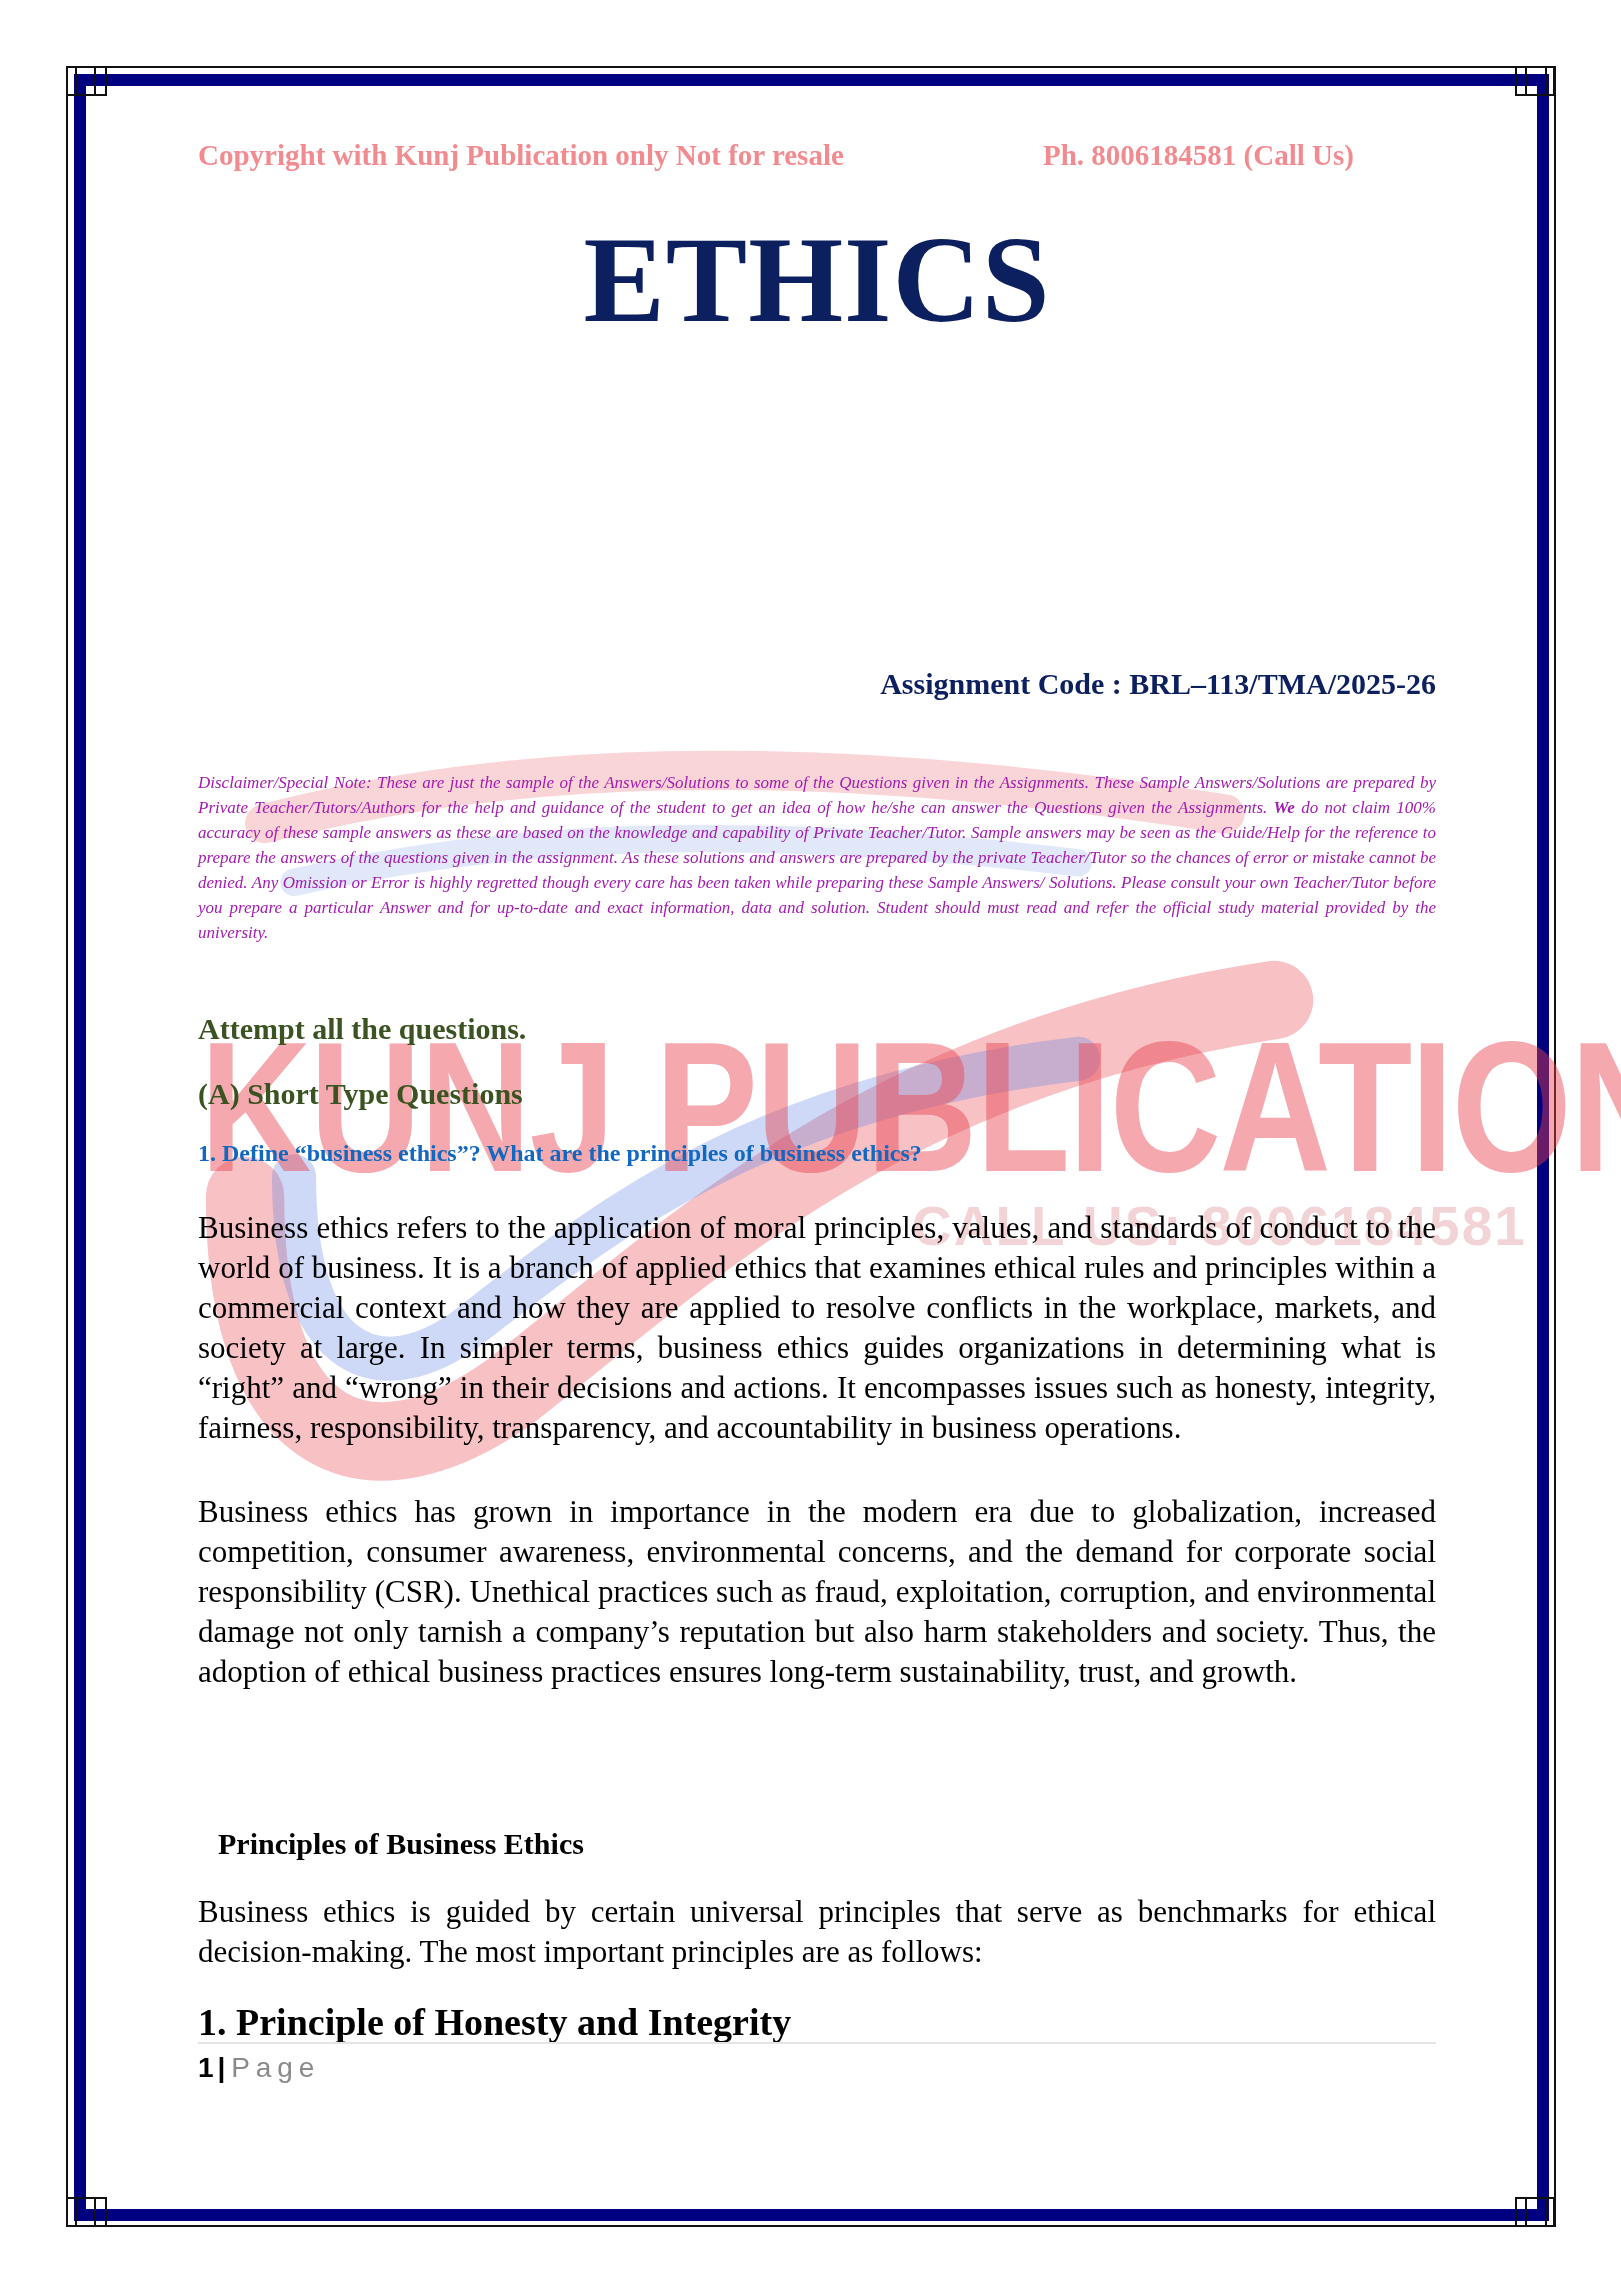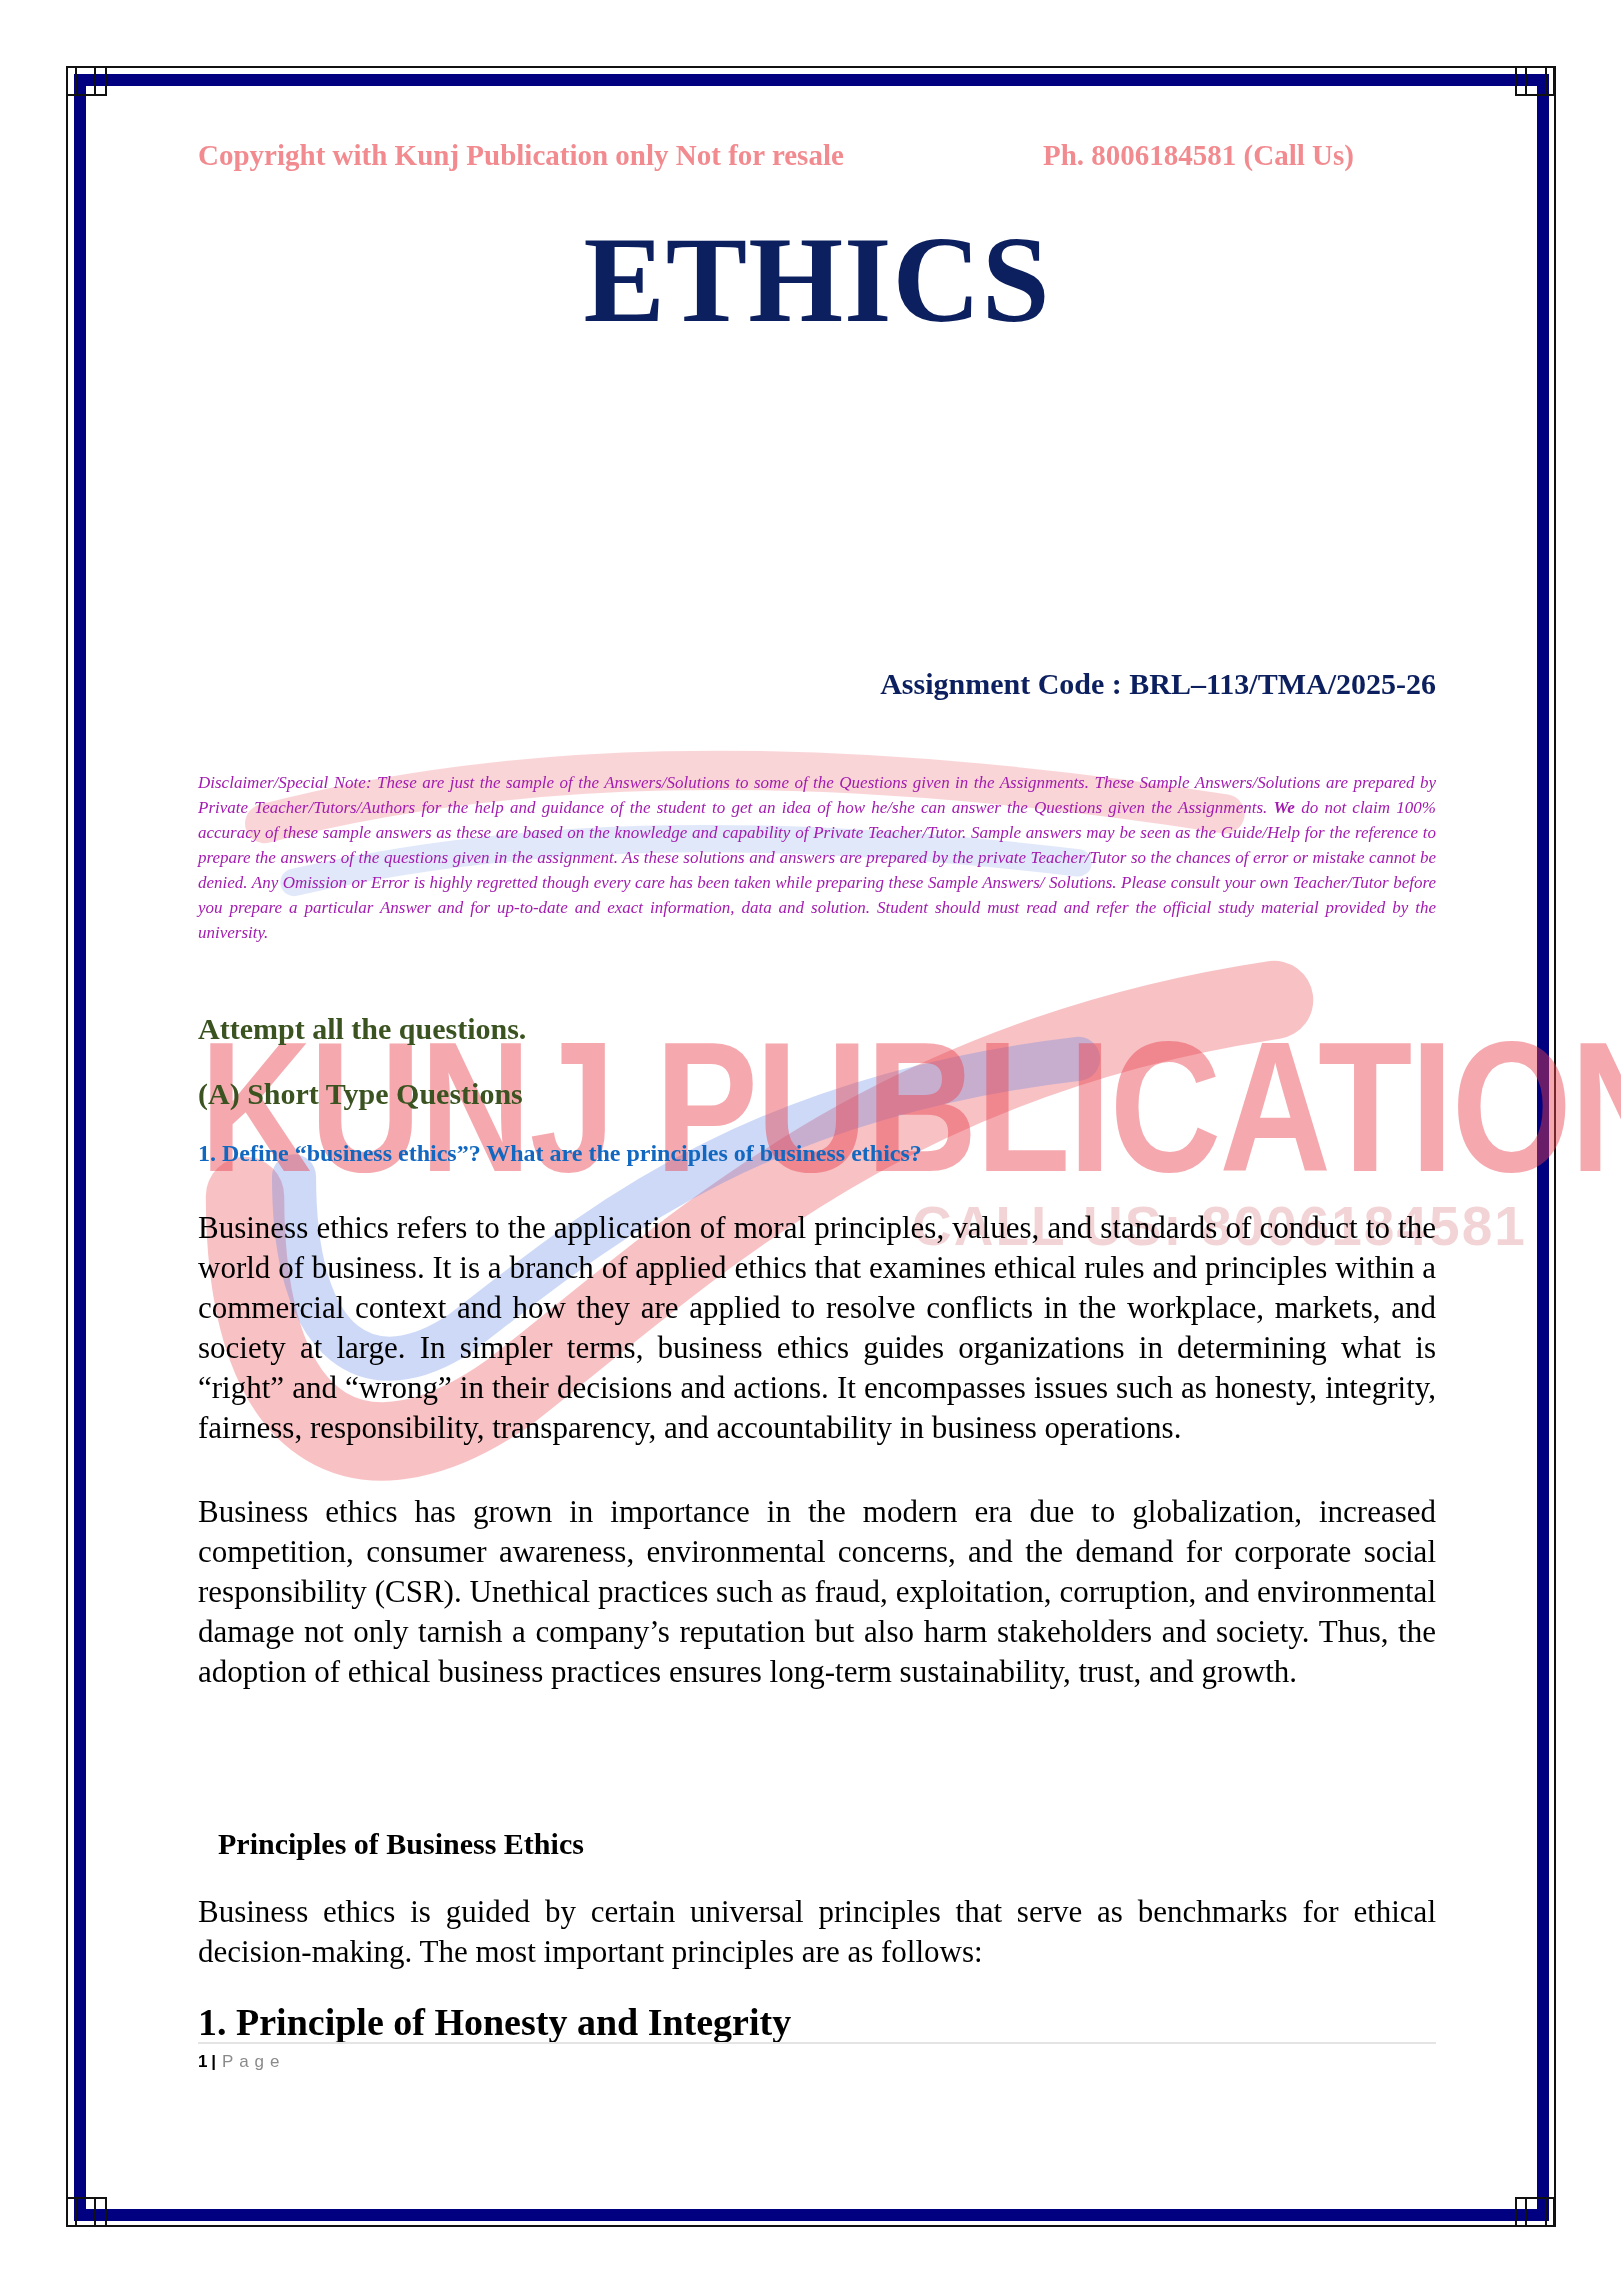--- a/index.html
+++ b/index.html
@@ -32,21 +32,21 @@
   .question { position:absolute; left:0; top:1140px; font-weight:bold; font-size:24px; color:#1268c0; white-space:nowrap; }
 
   .para { position:absolute; left:0; width:1238px; font-size:31px; line-height:40px; text-align:justify; color:#000; }
   .p1 { top:1208px; }
   .p2 { top:1492px; }
   .subhead { position:absolute; left:0; top:1827px; font-weight:bold; font-size:30px; color:#000;margin-left:20px; }
   .p3 { top:1892px; }
   .pointhead { position:absolute; left:0; top:2000px; font-weight:bold; font-size:38px; color:#000; white-space:nowrap; }
 
   .footer-rule { position:absolute; left:0; top:2042px; width:1238px; height:2px; background:#e4e4e4; }
-  .footer { position:absolute; left:0; top:2052px; font-family:"Liberation Sans", "DejaVu Sans", sans-serif; font-size:17px; white-space:nowrap; }
+  .footer { position:absolute; left:0; top:2052px; font-family:"Liberation Sans", "DejaVu Sans", sans-serif; font-size:28px; white-space:nowrap; }
   .footer .pnum { font-weight:bold; color:#000; }
   .footer .sep { color:#000; font-weight:bold; margin:0 5.9px 0 3.9px; }
   .footer .plabel { color:#8a8a8a; letter-spacing:5.9px; }
 </style>
 </head>
 <body>
 
 <div class="outline" style="left:66px;top:66px;width:1490px;height:2161px;"></div>
 <div class="navy-band"></div>
 

